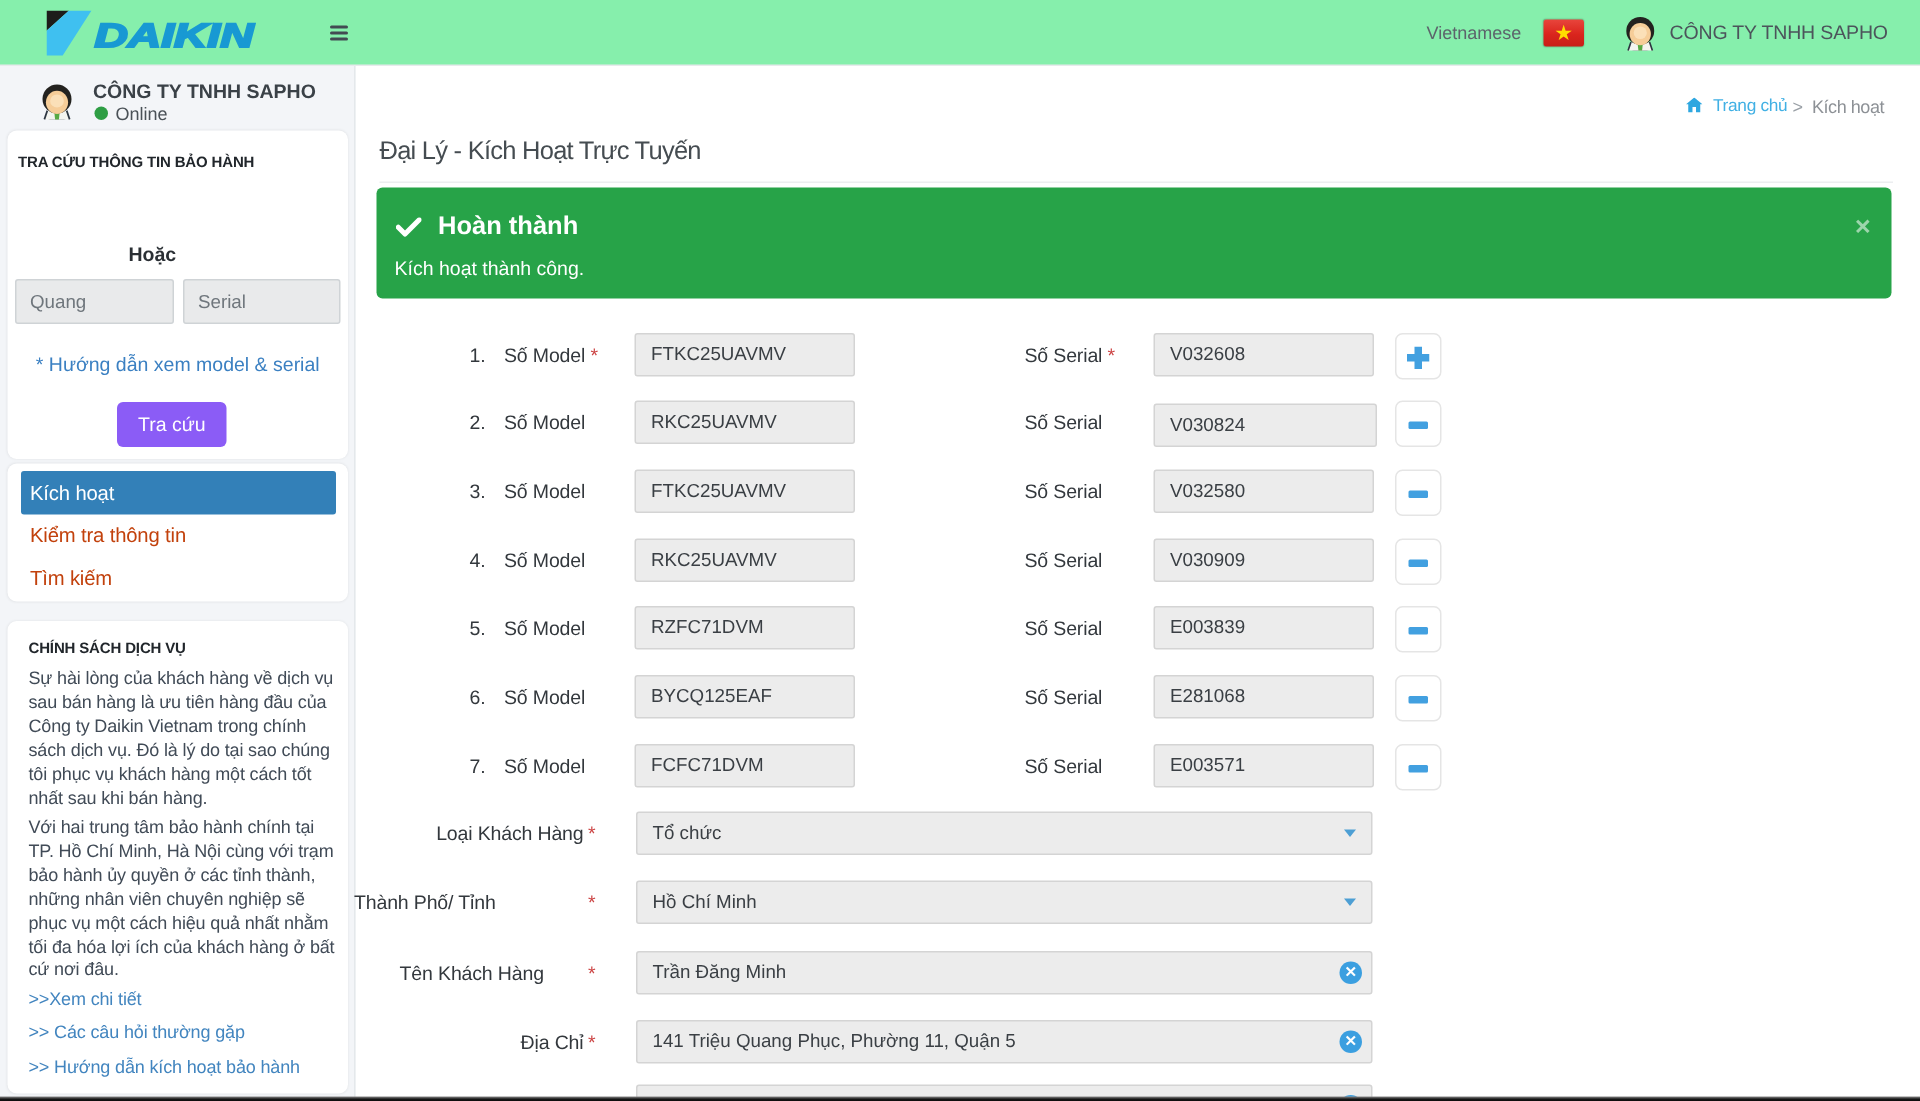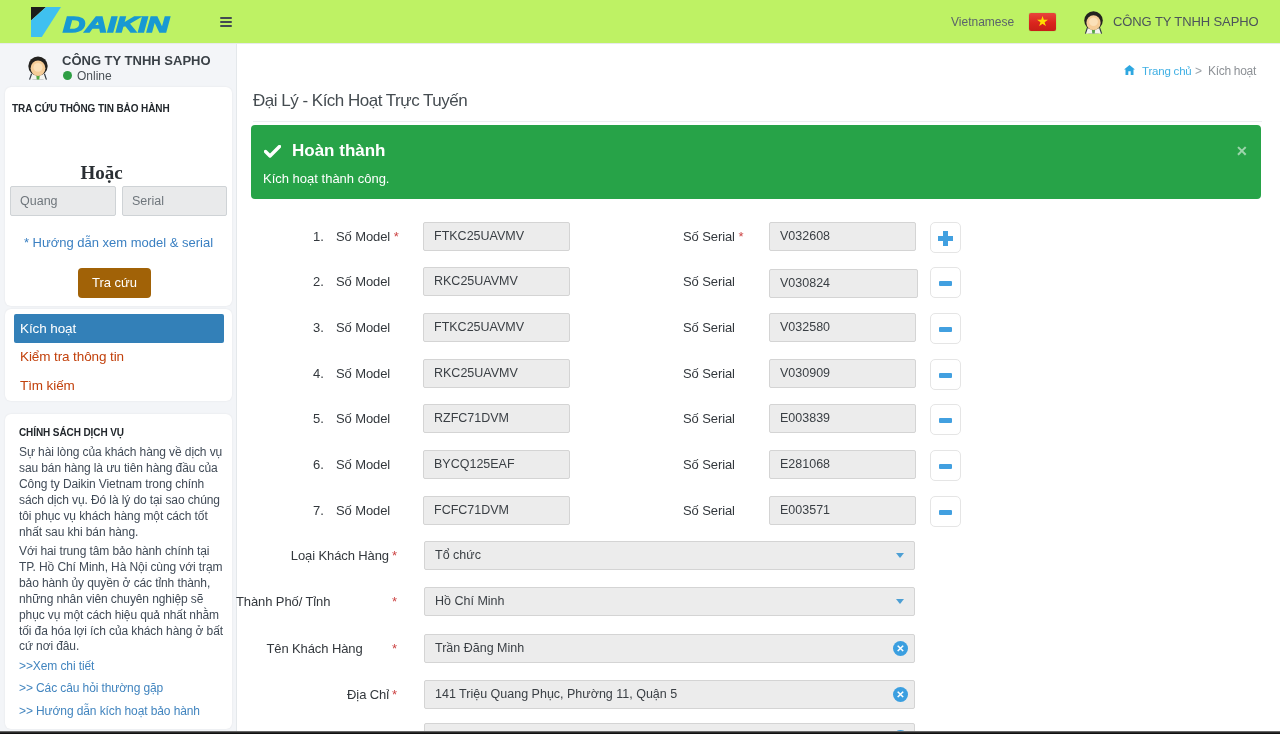--- a/index.html
+++ b/index.html
@@ -1,44 +1,44 @@
 <!DOCTYPE html>
 <html><head>
 <meta charset="utf-8">
 <style>
 * { margin:0; padding:0; box-sizing:border-box; }
 html,body { width:1280px; height:734px; overflow:hidden; font-family:"Liberation Sans", sans-serif; background:#fff; }
 .abs { position:absolute; }
 
 
-#header { position:absolute; left:0; top:0; width:1280px; height:44px; background:#bef264; border-bottom:1px solid #e7eaec; }
+#header { position:absolute; left:0; top:0; width:1280px; height:44px; background:#86efac; border-bottom:1px solid #e7eaec; }
 #logo { position:absolute; left:31px; top:7px; }
 #hamb { position:absolute; left:220px; top:16.5px; width:11.5px; }
 #hamb div { height:2.2px; background:#424a52; margin-bottom:1.9px; border-radius:1px; }
 #vn-text { position:absolute; left:951px; top:15px; font-size:12px; color:#5c646b; }
 #flag { position:absolute; left:1029px; top:13px; width:27px; height:18px; border-radius:2px; background:linear-gradient(180deg,#e8453c 0%,#da251d 55%,#c81e17 100%); box-shadow:0 0 1px rgba(0,0,0,.4); }
 #flag span { position:absolute; left:50%; top:50%; transform:translate(-50%,-54%); color:#ffde00; font-size:14px; line-height:14px; }
 #hdr-name { position:absolute; left:1113px; top:14px; font-size:13px; letter-spacing:-0.1px; color:#4c545b; }
 
 
 #sidebar { position:absolute; left:0; top:44px; width:237px; height:690px; background:#f3f5f8; border-right:1px solid #e4e8eb; }
 .card { position:absolute; left:5px; width:227px; background:#fff; border-radius:6px; box-shadow:0 0 2px rgba(0,0,0,.08); }
 #side-user-name { position:absolute; left:62px; top:9px; font-size:13px; font-weight:bold; color:#3a4147; }
 #online-dot { position:absolute; left:63px; top:27px; width:9px; height:9px; border-radius:50%; background:#2e9e44; }
 #online-text { position:absolute; left:77px; top:25px; font-size:12px; color:#4a5157; }
 
 #card1 { top:43px; height:219px; }
 #c1-head { position:absolute; left:12px; top:59px; font-size:10px; font-weight:bold; color:#21262b; letter-spacing:-0.1px; }
 .sinput { position:absolute; background:#e9eaeb; border:1px solid #cfd3d6; border-radius:2px; color:#6f767c; font-size:12.5px; line-height:28px; padding-left:9px; }
 #si1 { left:10px; top:80px; width:217px; height:30px; }
-#hoac { position:absolute; left:0; top:118px; width:203px; text-align:center; font-size:19px; font-weight:bold; color:#2a2f34;font-family:Liberation Serif, serif; }
+#hoac { position:absolute; left:0; top:118px; width:203px; text-align:center; font-size:13px; font-weight:bold; color:#2a2f34; }
 #si2 { left:10px; top:142px; width:106px; height:30px; }
 #si3 { left:122px; top:142px; width:105px; height:30px; }
 #guide-link { position:absolute; left:0; top:191px; width:237px; text-align:center; font-size:13px; color:#3b80c2; }
-#tracuu { position:absolute; left:78px; top:224px; width:73px; height:30px; background:#a16207; border-radius:4px; color:#fff; font-size:13px; text-align:center; line-height:30px; }
+#tracuu { position:absolute; left:78px; top:224px; width:73px; height:30px; background:#8b5cf6; border-radius:4px; color:#fff; font-size:13px; text-align:center; line-height:30px; }
 
 #menu-card { top:265px; height:92px; }
 #mi-active { position:absolute; left:9px; top:4.5px; width:210px; height:29px; background:#3380b8; color:#fff; font-size:13.5px; line-height:29px; padding-left:6px; border-radius:2px; letter-spacing:-0.1px; }
 .mi { position:absolute; left:15px; font-size:13.5px; color:#c2410c; letter-spacing:-0.1px; }
 #mi2 { top:40px; }
 #mi3 { top:68.5px; }
 
 #card2 { top:369.5px; height:315px; }
 #c2-head { position:absolute; left:19px; top:383px; font-size:10px; font-weight:bold; color:#21262b; letter-spacing:-0.1px; }
 .para { position:absolute; left:19px; font-size:12px; letter-spacing:-0.1px; line-height:15.9px; color:#414b57; white-space:nowrap; }

